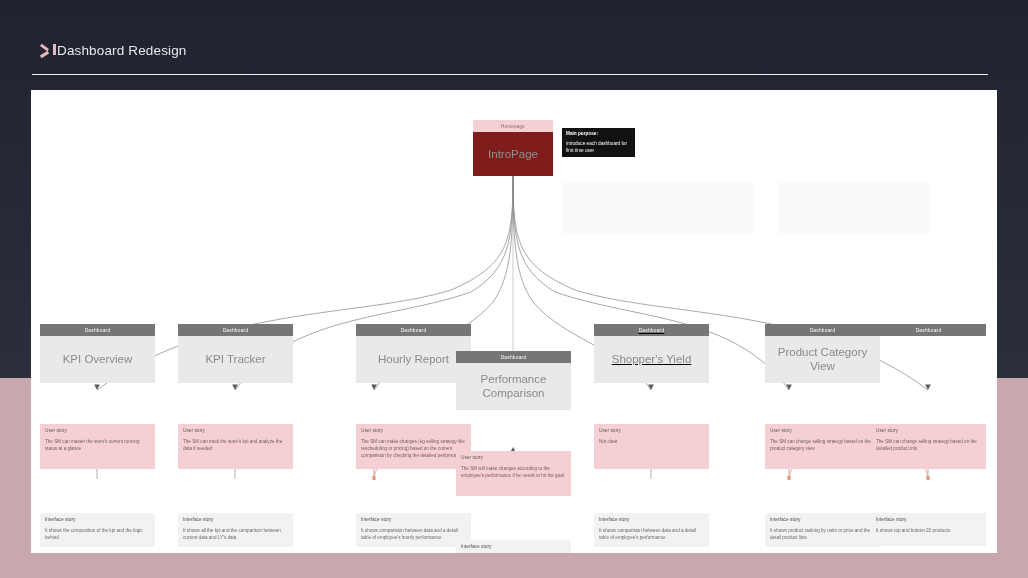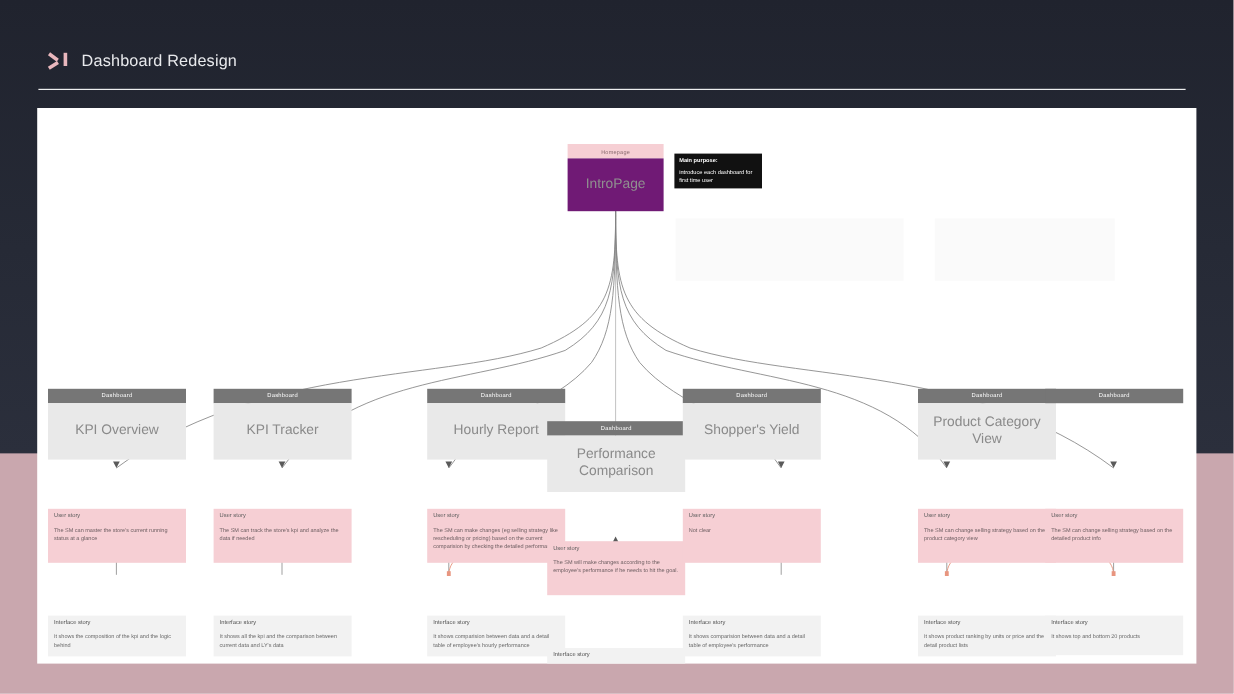--- a/index.html
+++ b/index.html
@@ -21,21 +21,21 @@
     background: #c9a7ae;
   }
 
   
   #topbar {
     position: absolute; left: 0; top: 0; width: 1028px; height: 80px;
     z-index: 6;
   }
   #brand {
     position: absolute; left: 40px; top: 42px;
-    display: flex; align-items: center; gap: 11px;
+    display: flex; align-items: center; 
   }
   #logo-icon { position: relative; width: 17px; height: 17px; }
   #logo-icon i {
     position: absolute; background: #e9b7bd; display: block;
   }
   #logo-icon .d1 { width: 9px; height: 3px; left: 0px;  top: 3.5px; transform: rotate(36deg); }
   #logo-icon .d2 { width: 9px; height: 3px; left: 0px;  top: 11px;  transform: rotate(-32deg); }
   #logo-icon .d3 { width: 3px; height: 11px; left: 13px; top: 2px; }
   #brand-title {
     color: #e8e9ec; font-size: 13.5px; letter-spacing: .15px; white-space: nowrap;
@@ -74,21 +74,21 @@
   #intro-node {
     position: absolute; left: 442px; top: 30px; width: 80px; height: 56px;
     z-index: 3;
   }
   #intro-tag {
     height: 12px; background: #f6cfd4; color: #8a6b70;
     font-size: 4.6px; letter-spacing: .2px;
     display: flex; align-items: center; justify-content: center;
   }
   #intro-body {
-    height: 44px; background: #701a75; color: #8f8f8f;
+    height: 44px; background: #7f1d1d; color: #8f8f8f;
     font-size: 11.5px;
     display: flex; align-items: center; justify-content: center;
   }
   #note-box {
     position: absolute; left: 531px; top: 38px; width: 73px; height: 29px;
     background: #111111; color: #ffffff; padding: 3px 4px; z-index: 4;
   }
   #note-title { font-size: 4.7px; font-weight: bold; line-height: 1.35; }
   #note-body  { font-size: 4.7px; line-height: 1.5; margin-top: 3px; }
 
@@ -263,21 +263,21 @@
         </div>
         <div class="userstory" data-name="user-story-box-performance-comparison">
           <div class="us-title" data-name="user-story-label">User story</div>
           <div class="us-text" data-name="user-story-text">The SM will make changes according to the employee's performance if he needs to hit the goal.</div>
         </div>
         <div class="ifstory" data-name="interface-story-box-performance-comparison">
           <div class="if-title" data-name="interface-story-label">Interface story</div>
           <div class="if-text" data-name="interface-story-text">It shows comparision between data and a detail table of employee's performance</div>
         </div>
       </div>
-      <div class="col" data-name="dashboard-column-shoppers-yield" style="left: 538px;">
+      <div class="col" data-name="dashboard-column-shoppers-yield" style="left: 563px; text-decoration: underline;">
         <div class="card" data-name="dashboard-card-shoppers-yield">
           <div class="card-head" data-name="card-head-label">Dashboard</div>
           <div class="card-body" data-name="card-title">Shopper's Yield</div>
         </div>
         <div class="userstory" data-name="user-story-box-shoppers-yield">
           <div class="us-title" data-name="user-story-label">User story</div>
           <div class="us-text" data-name="user-story-text">Not clear</div>
         </div>
         <div class="ifstory" data-name="interface-story-box-shoppers-yield">
           <div class="if-title" data-name="interface-story-label">Interface story</div>

